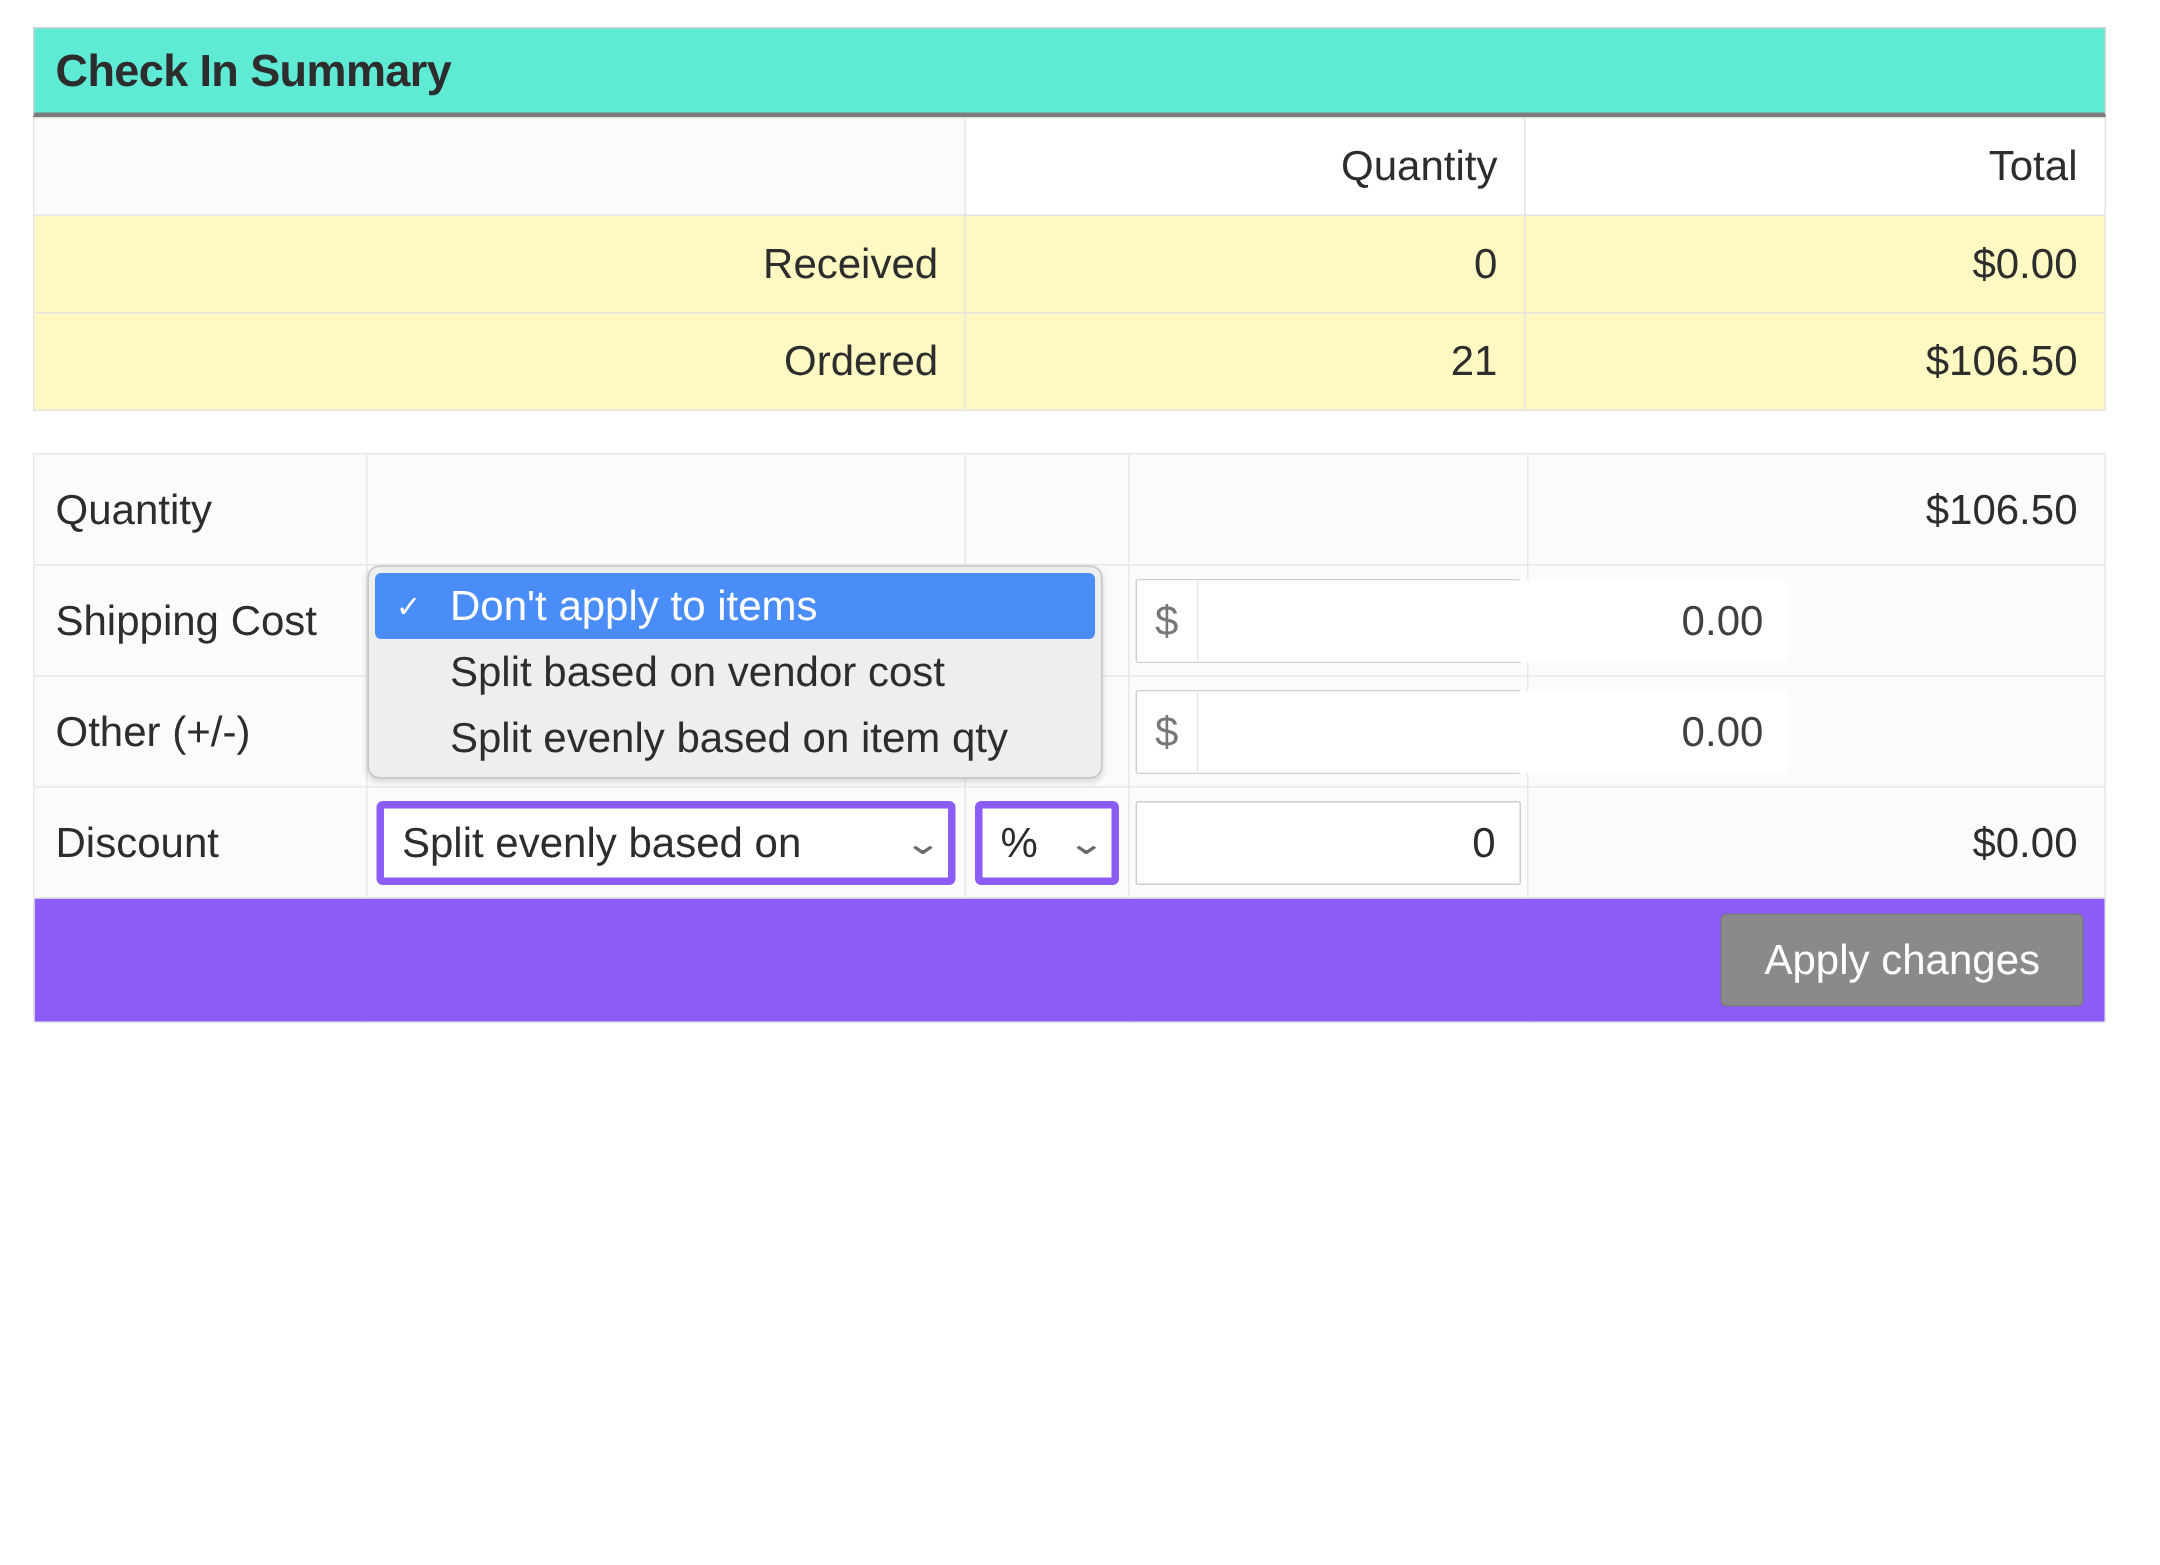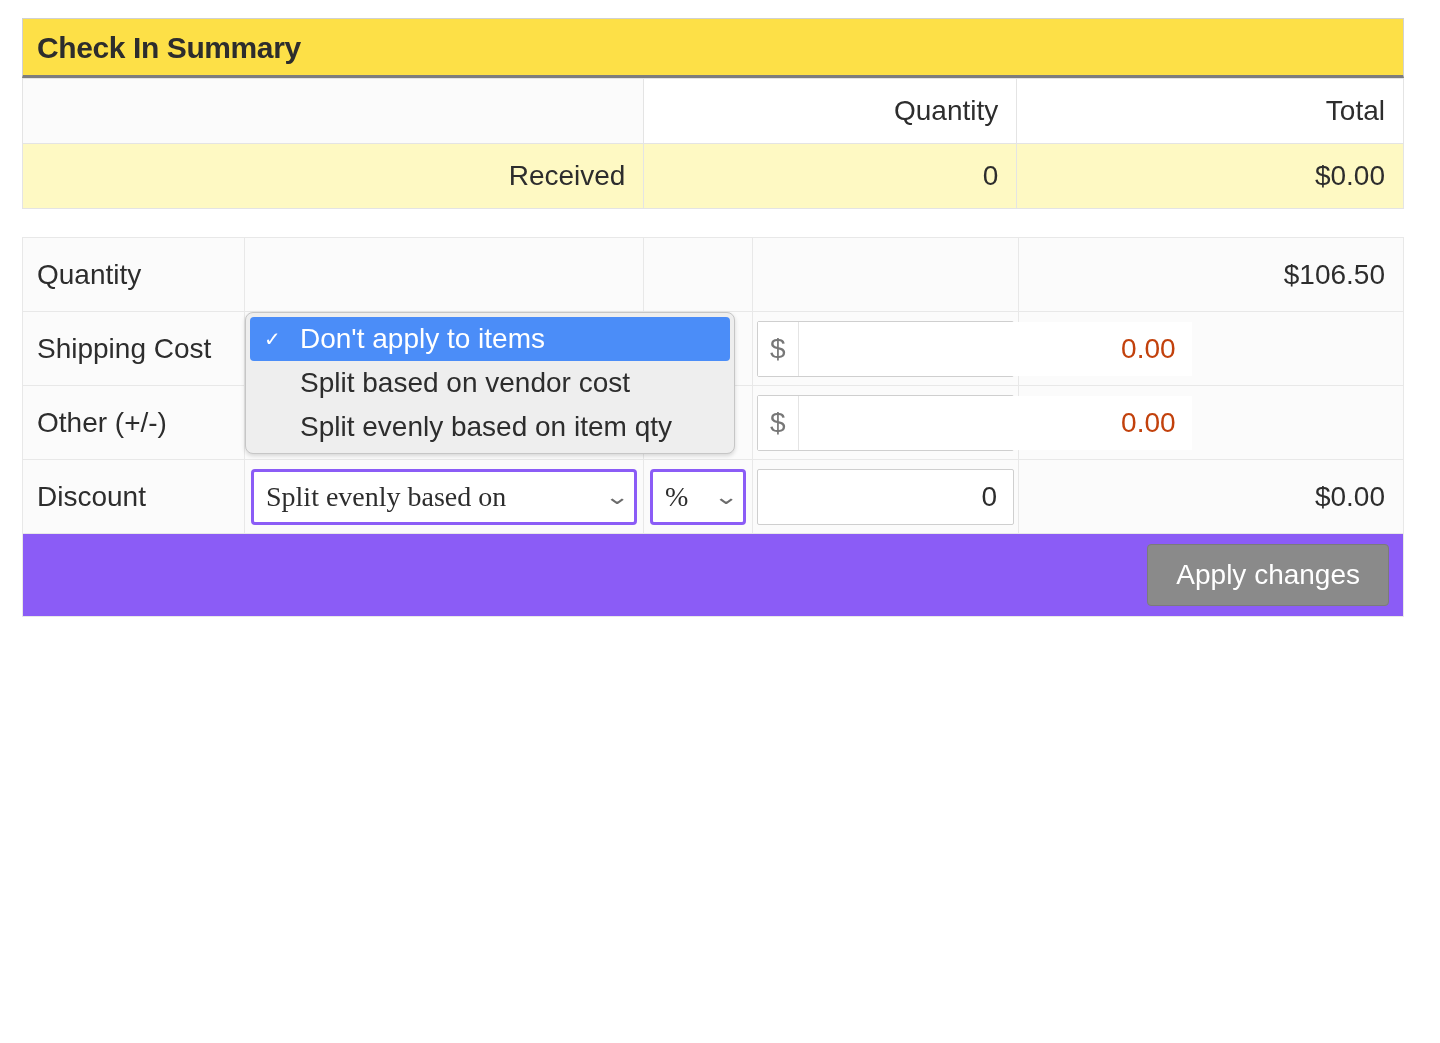--- a/index.html
+++ b/index.html
@@ -11,21 +11,21 @@
     color: #2d2d2d;
     font-size: 28px;
     -webkit-font-smoothing: antialiased;
   }
   .page {
     padding: 18px 36px 40px 22px;
   }
 
   
   .section-header {
-    background: #fde047;
+    background: #5eead4;
     border: 1px solid #d1d1d1;
     border-bottom: 3px solid #7d7d7d;
     padding: 12px 14px 10px 14px;
     font-weight: 700;
     font-size: 30px;
     letter-spacing: -0.4px;
   }
 
   
   table.summary {
@@ -86,38 +86,37 @@
     background: #fff;
   }
   .money-input input {
     flex: 1;
     border: none;
     outline: none;
     text-align: right;
     padding: 0 16px;
     font-size: 28px;
     font-family: inherit;
-    color: #c2410c;
+    color: #404040;
     background: #fff;
   }
 
   
   .select-box {
     display: flex;
     align-items: center;
     justify-content: space-between;
-    border: 3px solid #8b5cf6;
+    border: 5px solid #8b5cf6;
     border-radius: 4px;
     background: #fff;
     height: 56px;
     padding: 0 8px 0 12px;
     cursor: default;
     white-space: nowrap;
     overflow: hidden;
-    font-family: Liberation Serif, serif;
   }
   .select-box .sel-text { overflow: hidden; text-overflow: clip; }
   .select-box .chev {
     margin-left: 8px;
     color: #6b6b6b;
     font-size: 22px;
     transform: scaleX(1.4);
   }
 
   
@@ -209,20 +208,25 @@
         <th class="col-qty">Quantity</th>
         <th class="col-total">Total</th>
       </tr>
     </thead>
     <tbody>
       <tr>
         <td>Received</td>
         <td class="col-qty">0</td>
         <td class="col-total">$0.00</td>
       </tr>
+      <tr>
+        <td>Ordered</td>
+        <td class="col-qty">21</td>
+        <td class="col-total">$106.50</td>
+      </tr>
     </tbody>
   </table>
 
 
   <table class="costs">
     <colgroup>
       <col class="c1">
         <col class="c2">
         <col class="c3">
         <col class="c4">

